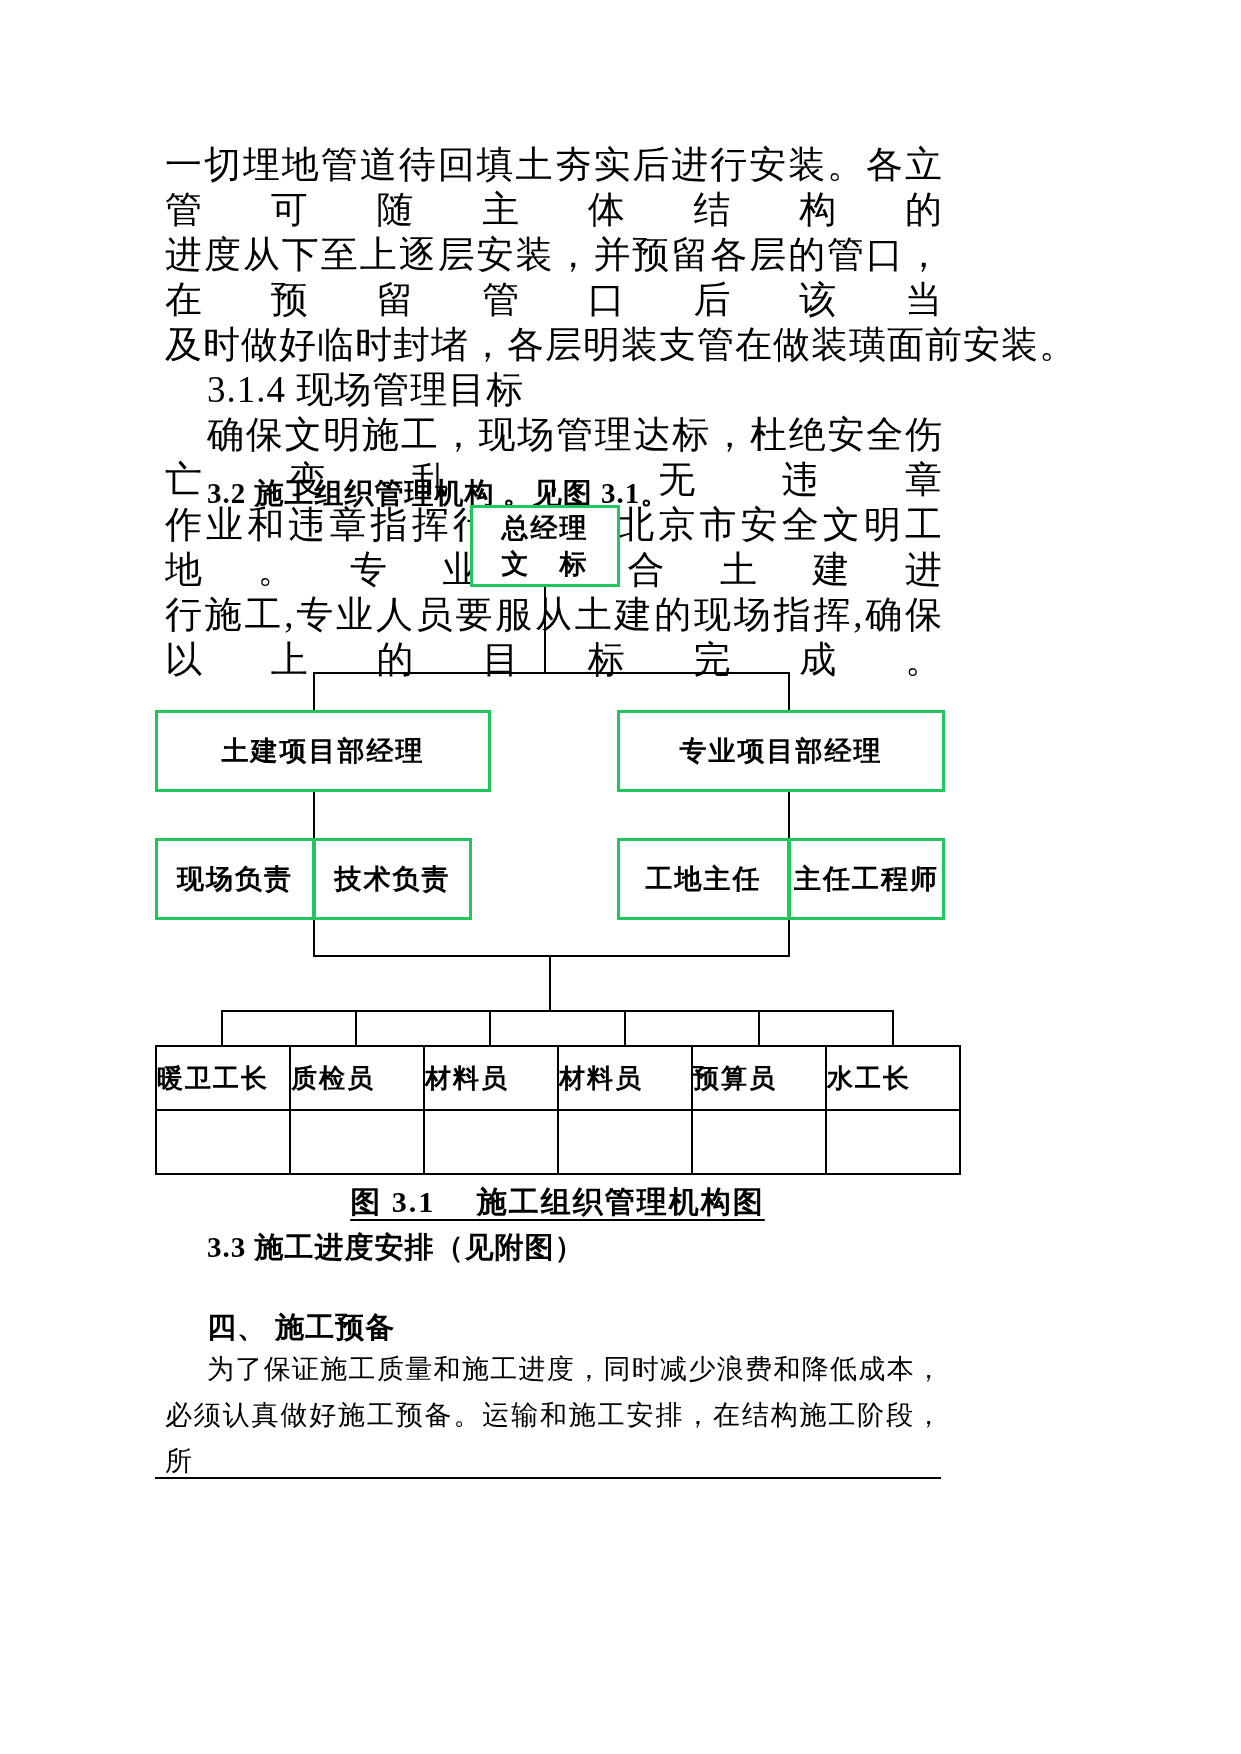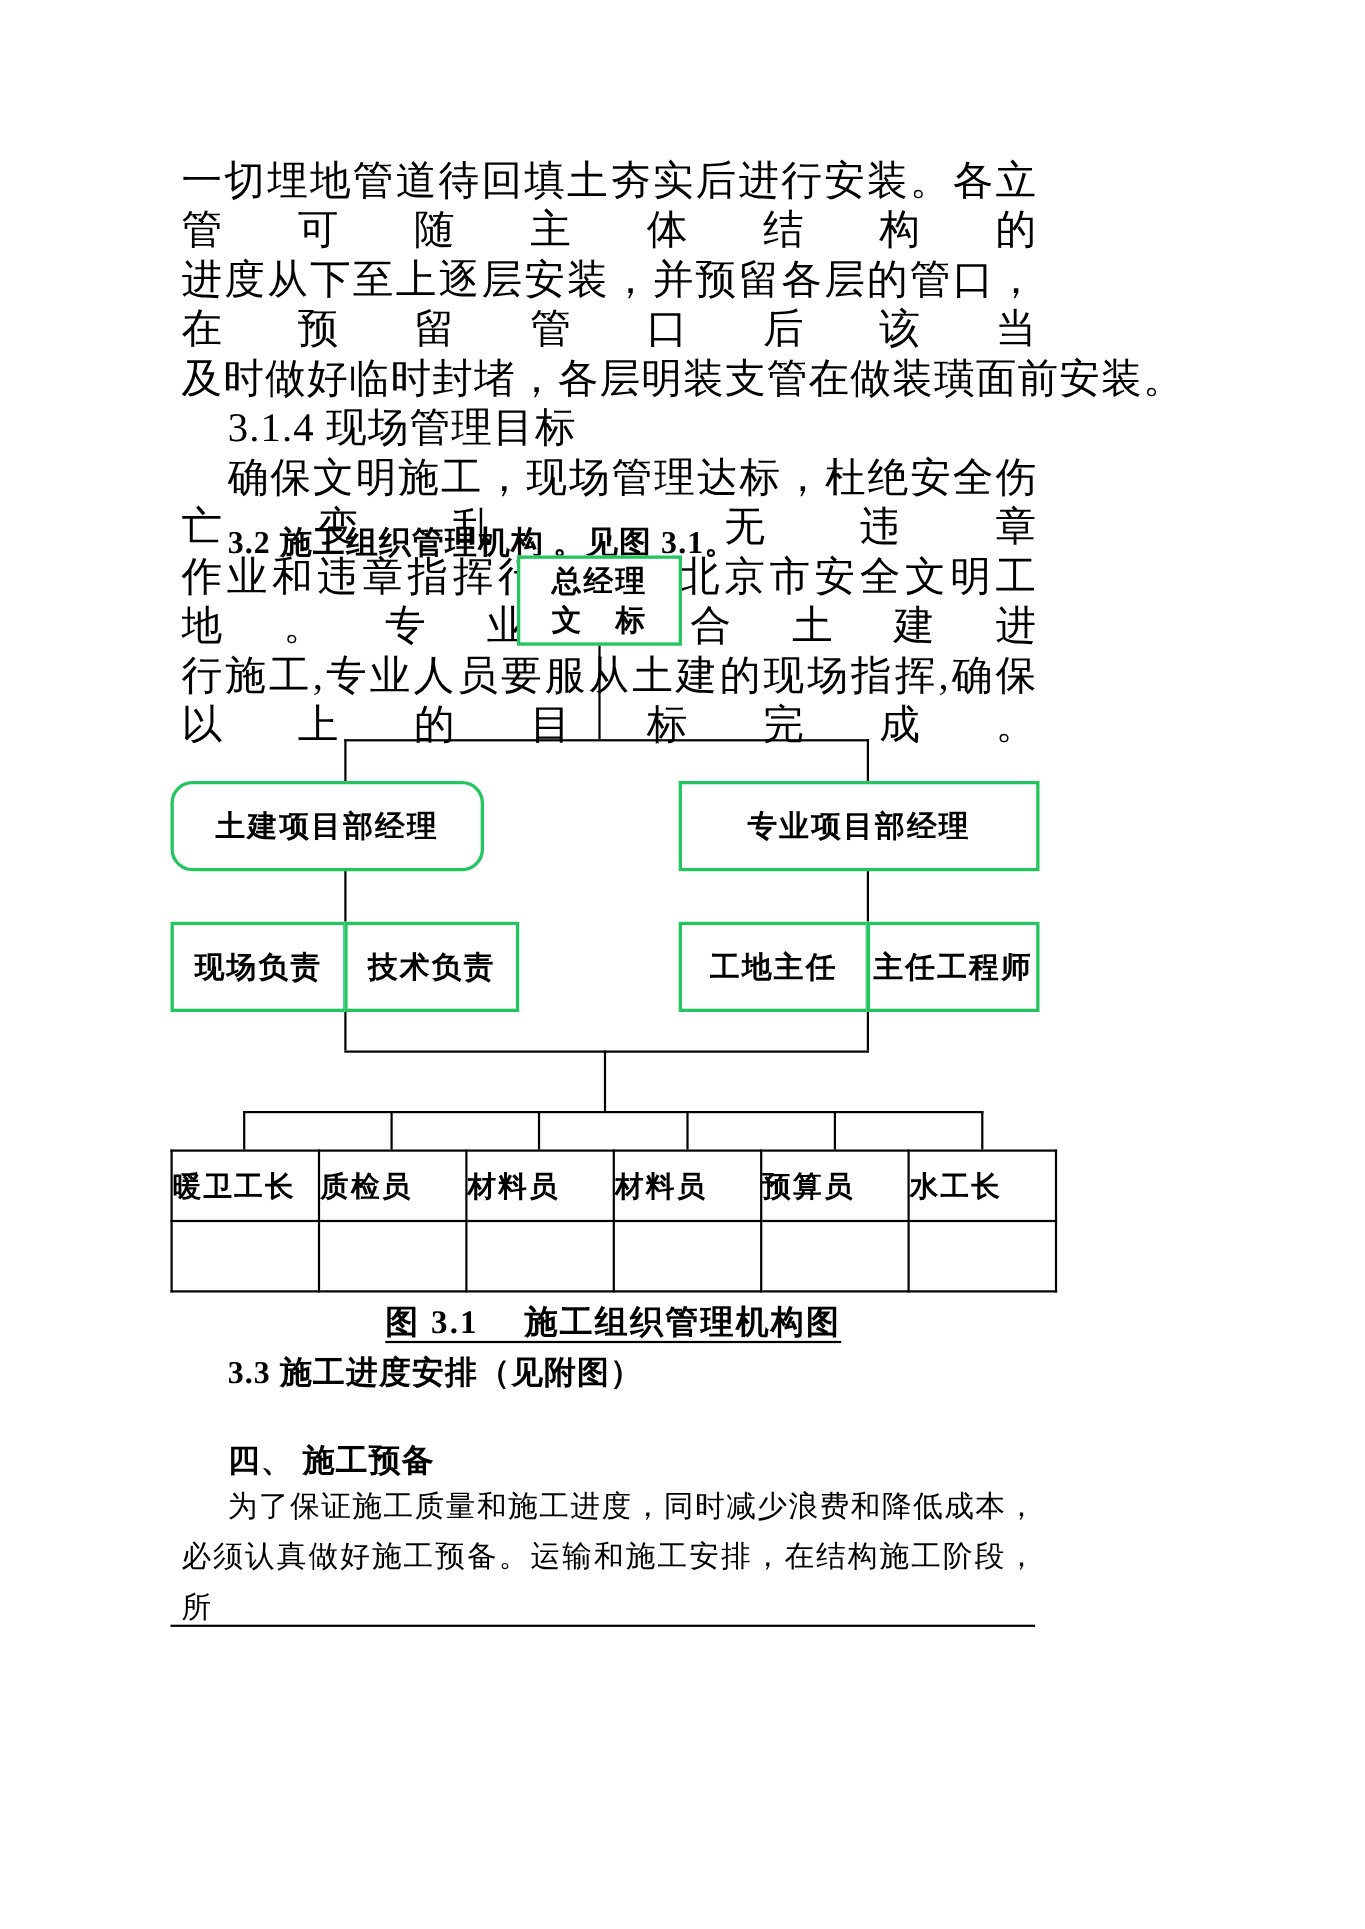--- a/index.html
+++ b/index.html
@@ -118,21 +118,21 @@
   <div class="box two-line" style="left: 470px; top: 505px; width: 150px; height: 82px;">
     <div>总经理</div>
     <div>文　标</div>
   </div>
 
   <div class="vline" style="left: 544px; top: 587px; height: 85px;"></div>
   <div class="hline" style="left: 313px; top: 672px; width: 477px;"></div>
   <div class="vline" style="left: 313px; top: 672px; height: 38px;"></div>
   <div class="vline" style="left: 788px; top: 672px; height: 38px;"></div>
 
-  <div class="box" style="left: 155px; top: 710px; width: 285px; height: 82px; border-radius: 20px;">土建项目部经理</div>
+  <div class="box" style="left: 155px; top: 710px; width: 336px; height: 82px;">土建项目部经理</div>
   <div class="box" style="left: 617px; top: 710px; width: 328px; height: 82px;">专业项目部经理</div>
 
   <div class="vline" style="left: 313px; top: 792px; height: 46px;"></div>
   <div class="vline" style="left: 788px; top: 792px; height: 46px;"></div>
 
   <div class="box" style="left: 155px; top: 838px; width: 160px; height: 82px;">现场负责</div>
   <div class="box" style="left: 617px; top: 838px; width: 173px; height: 82px;">工地主任</div>
   <div class="box" style="left: 313px; top: 838px; width: 159px; height: 82px;">技术负责</div>
   <div class="box" style="left: 788px; top: 838px; width: 157px; height: 82px;">主任工程师</div>
 

